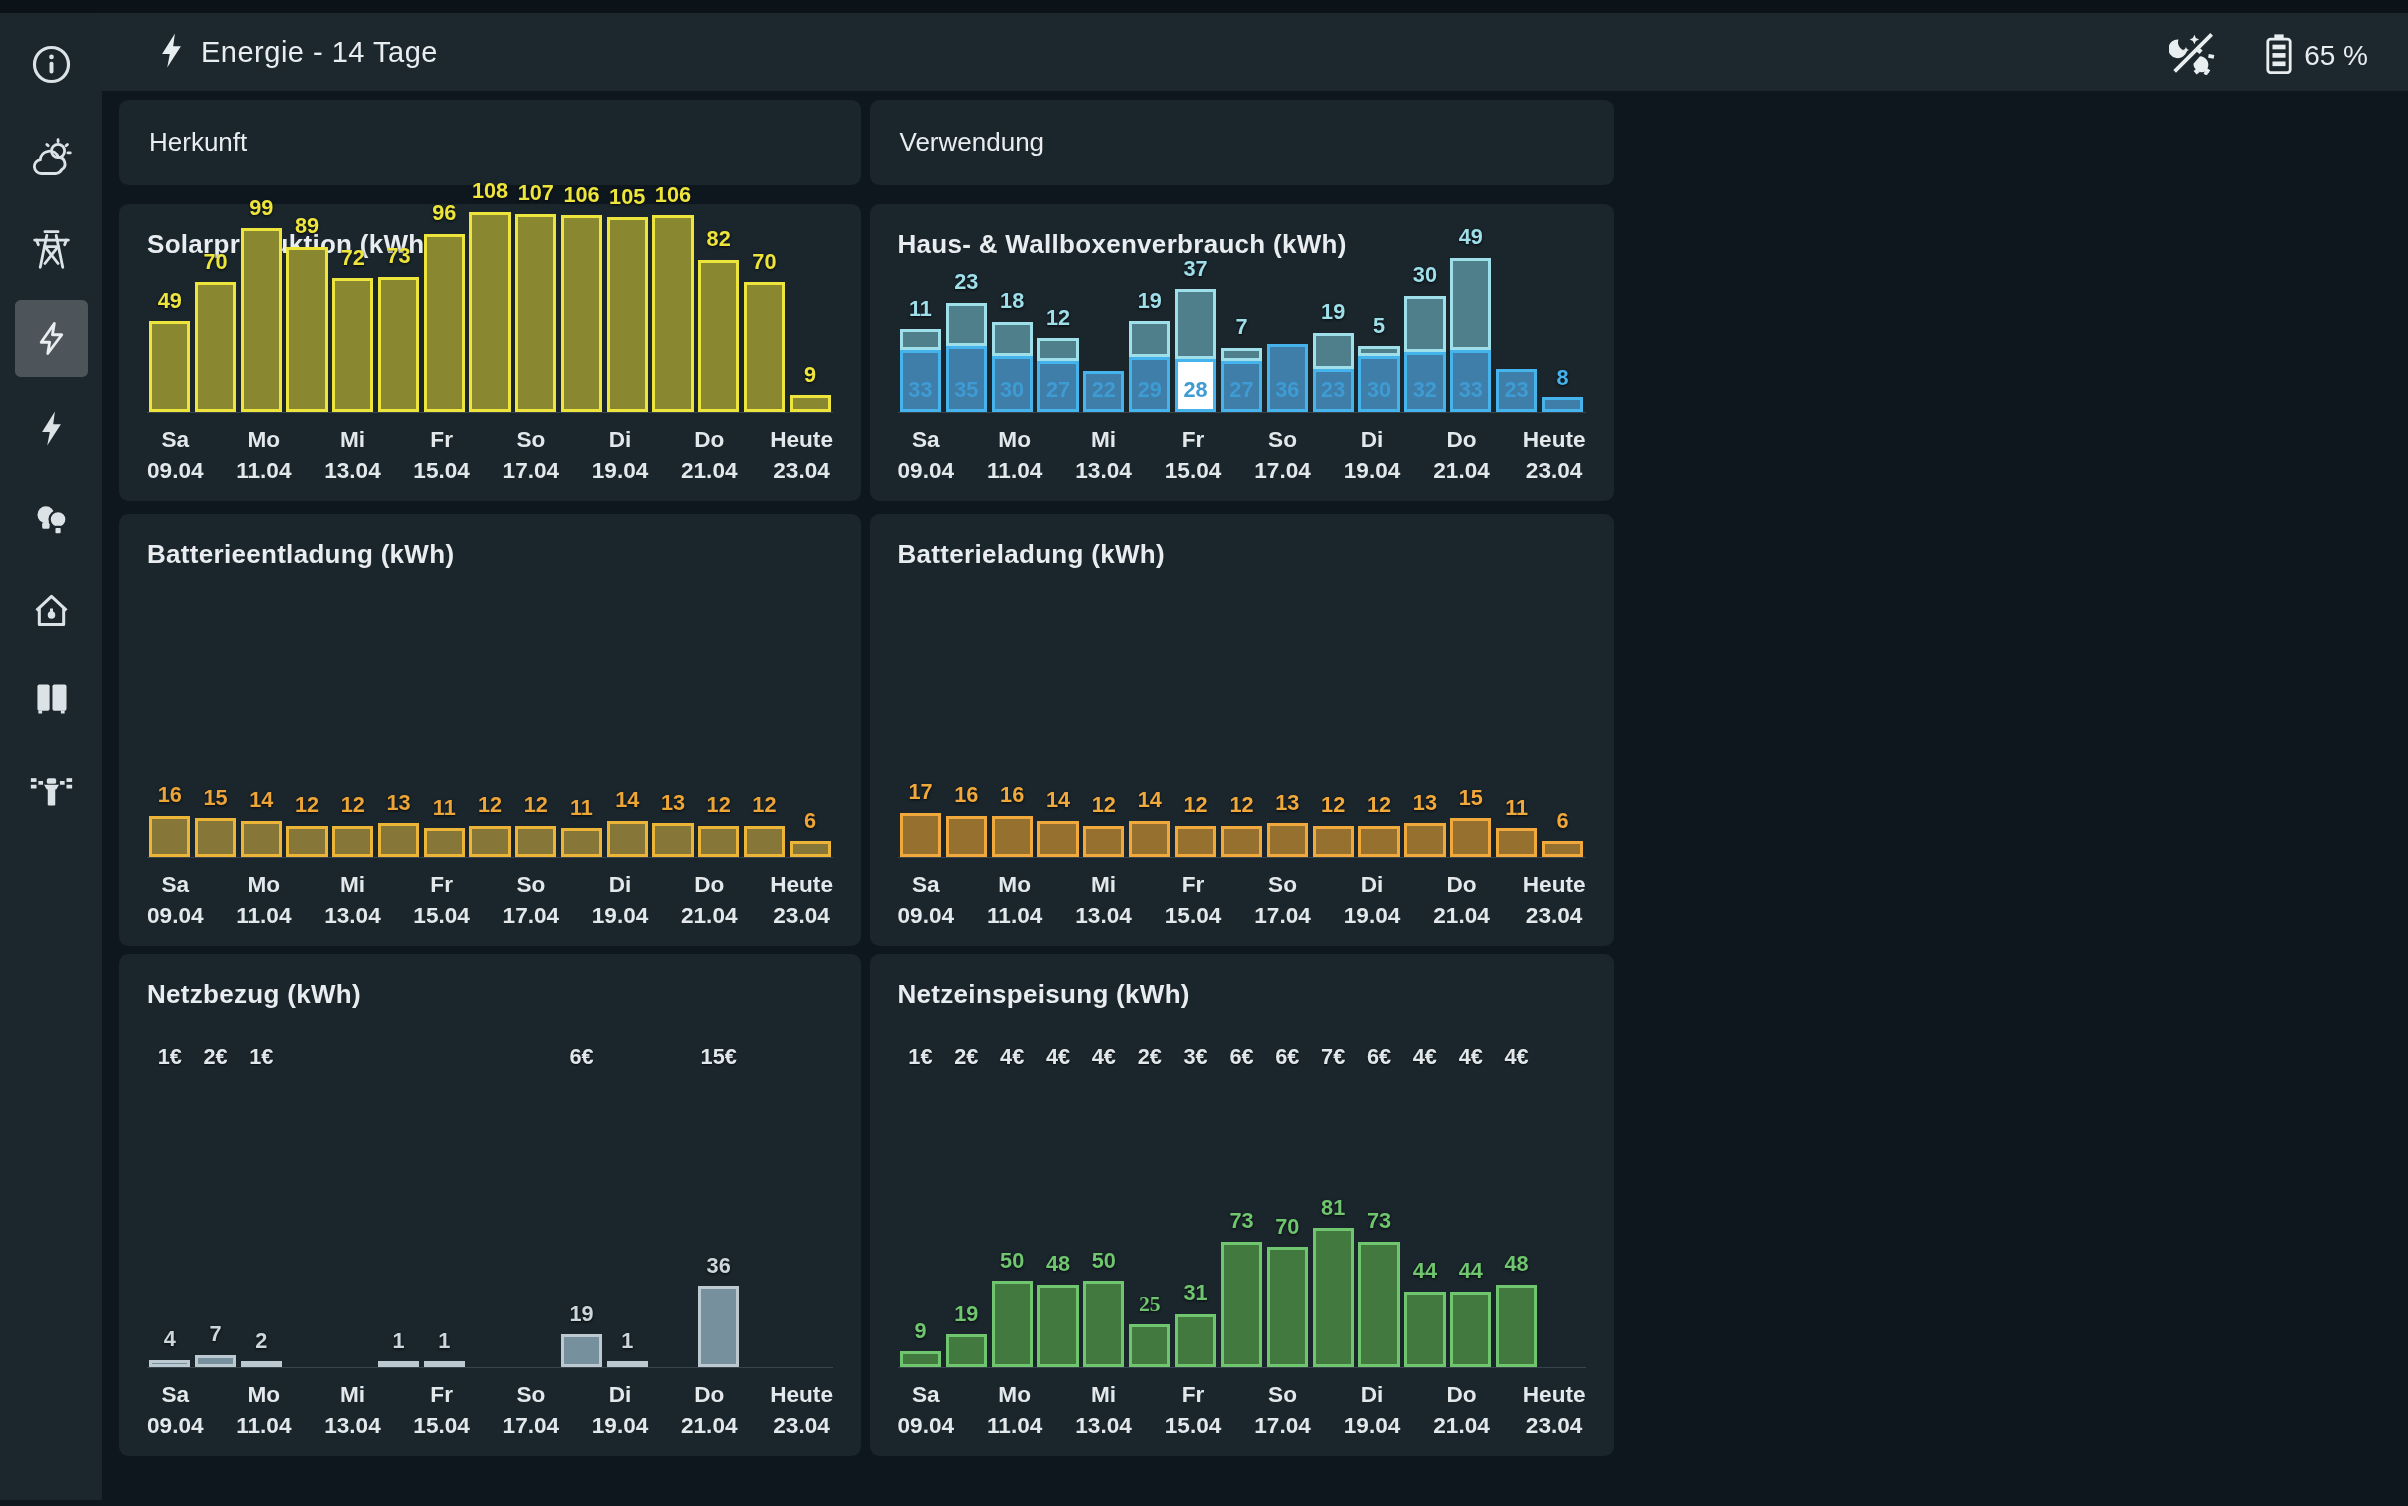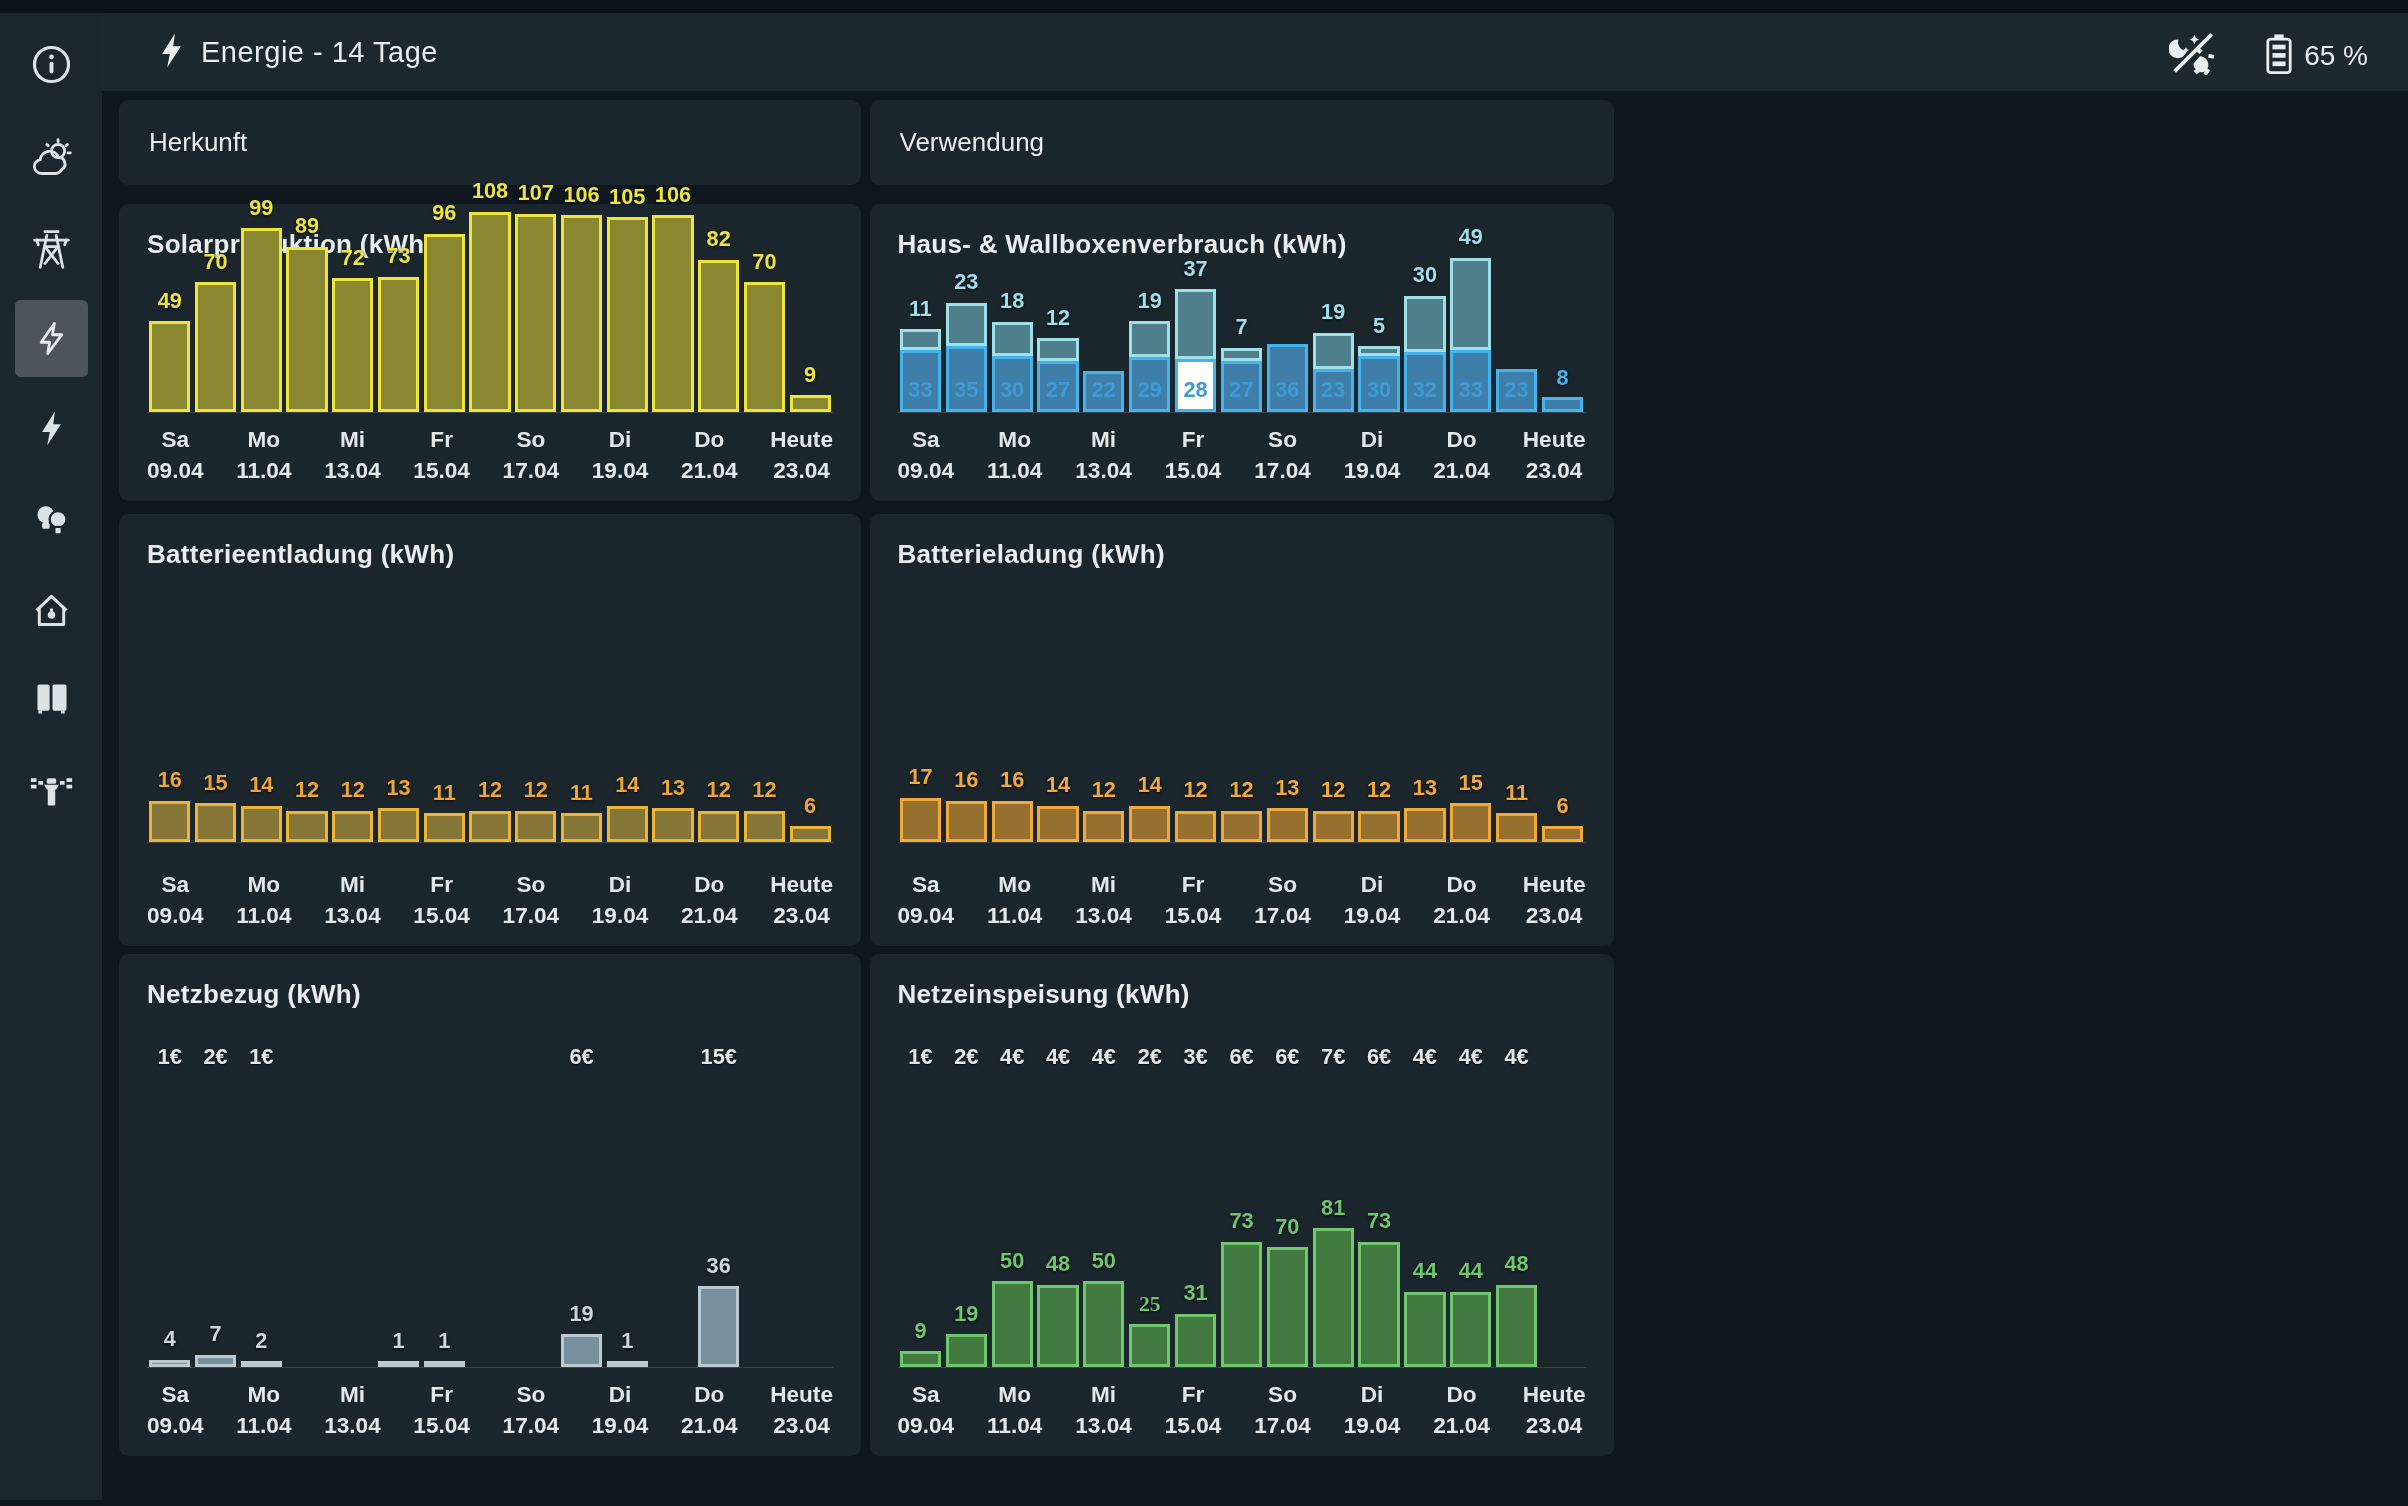--- a/index.html
+++ b/index.html
@@ -41,21 +41,21 @@
   .col-right { width:744px; }
   .card { background:#1A252C; border-radius:9.4px; }
   .header-card {
     height:85px; display:flex; align-items:center; padding-left:30px;
     font-size:26px; font-weight:500; color:#E9EDF0;
   }
   .chart-card {
     display:flex; flex-direction:column; padding:24.5px 28px 15px 28px;
   }
   .chart-card.h1 { height:297px; margin-top:19px; }
-  .chart-card.h2 { height:432px; margin-top:13px;gap:15px; }
+  .chart-card.h2 { height:432px; margin-top:13px; }
   .chart-card.h3 { height:502px; margin-top:8px; }
   .chart-title { font-size:26px; font-weight:600; color:#E9EDF0; letter-spacing:0.3px; }
   .spacer { flex:1; }
   .euro-row { display:flex; margin-top:34px; height:26px; }
   .euro-cell {
     flex:1; text-align:center; font-size:21.7px; font-weight:600; color:#E2E7EA;
     text-shadow:0 0.9px 1.9px rgba(0,0,0,.6);
   }
   .plot {
     position:relative; display:flex; align-items:flex-end;

